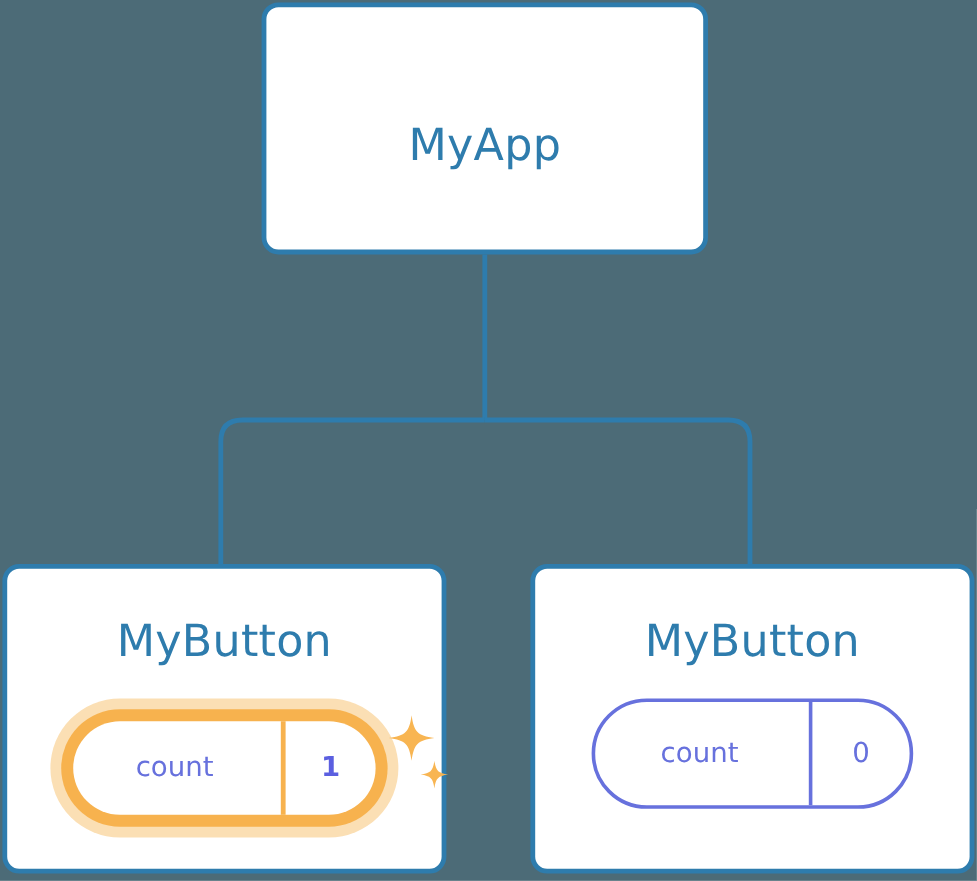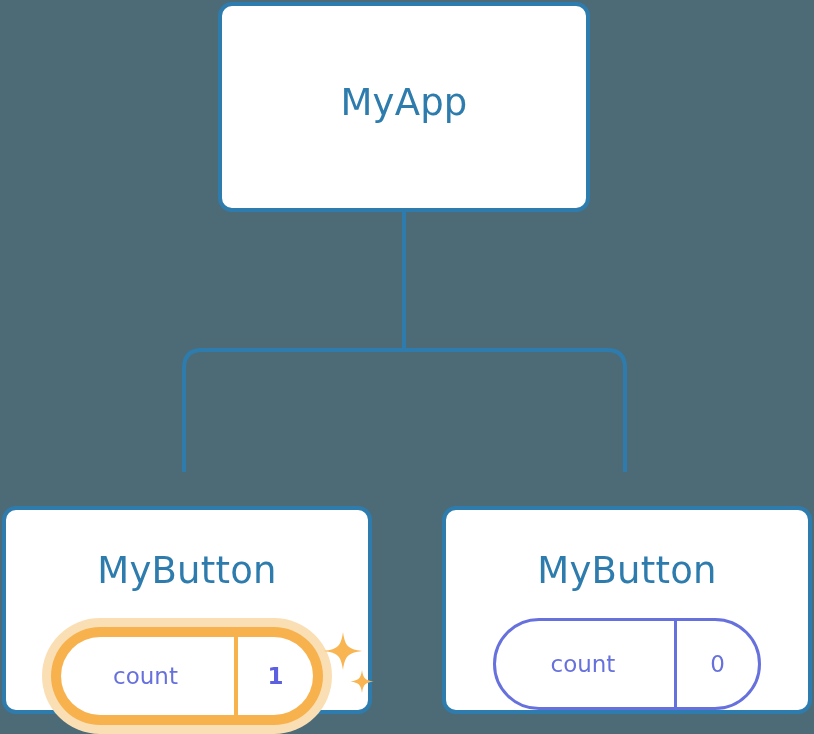--- a/index.html
+++ b/index.html
@@ -42,29 +42,28 @@
   #node-root {
     left: 218px;
     top: 2px;
     width: 372px;
     height: 210px;
   }
   #node-root .node-title {
     position: absolute;
     left: 0;
     right: 0;
-    top: 78px;
+    top: 96px;
     text-align: center;
   }
 
   
   .node-child {
     top: 470px;
-    height: 208px;
-    margin-top: 36px;
+    height: 258px;
   }
   #node-child-0 {
     left: 2px;
     width: 370px;
   }
   #node-child-1 {
     left: 442px;
     width: 370px;
   }
   .node-child .node-title {

